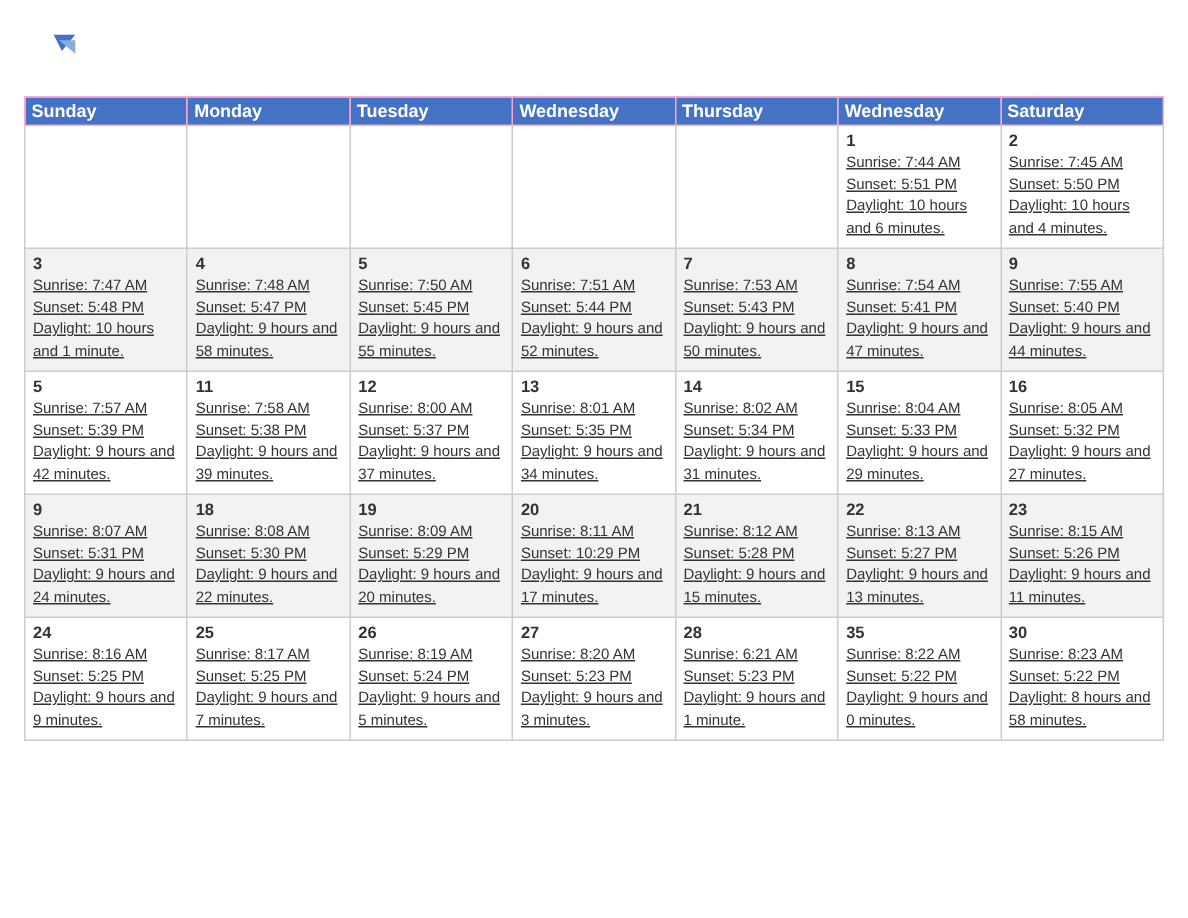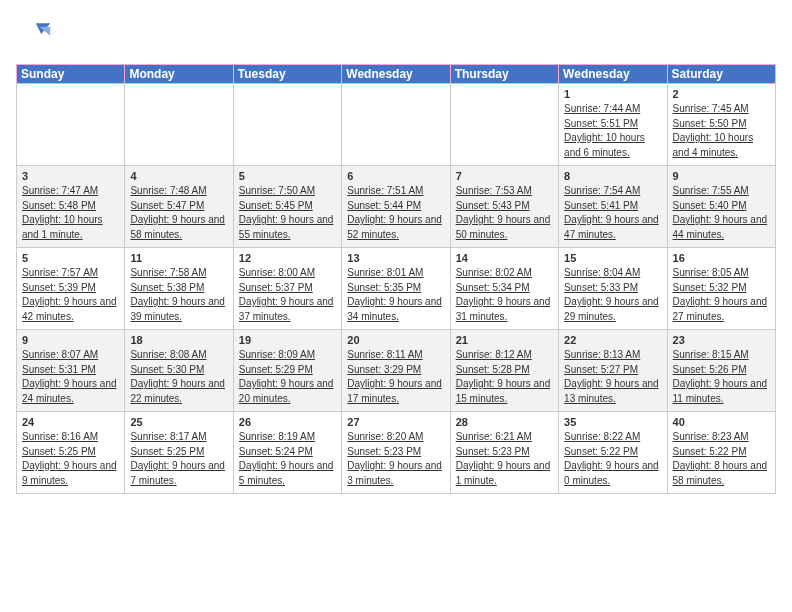--- a/index.html
+++ b/index.html
@@ -237,21 +237,21 @@
         </td>
         <td>
           <span class="day-num">19</span>
           <div class="day-info">Sunrise: 8:09 AM
 Sunset: 5:29 PM
 Daylight: 9 hours and 20 minutes.</div>
         </td>
         <td>
           <span class="day-num">20</span>
           <div class="day-info">Sunrise: 8:11 AM
-Sunset: 3:29 PM
+Sunset: 10:29 PM
 Daylight: 9 hours and 17 minutes.</div>
         </td>
         <td>
           <span class="day-num">21</span>
           <div class="day-info">Sunrise: 8:12 AM
 Sunset: 5:28 PM
 Daylight: 9 hours and 15 minutes.</div>
         </td>
         <td>
           <span class="day-num">22</span>
@@ -297,20 +297,20 @@
 Sunset: 5:23 PM
 Daylight: 9 hours and 1 minute.</div>
         </td>
         <td>
           <span class="day-num">35</span>
           <div class="day-info">Sunrise: 8:22 AM
 Sunset: 5:22 PM
 Daylight: 9 hours and 0 minutes.</div>
         </td>
         <td>
-          <span class="day-num">40</span>
+          <span class="day-num">30</span>
           <div class="day-info">Sunrise: 8:23 AM
 Sunset: 5:22 PM
 Daylight: 8 hours and 58 minutes.</div>
         </td>
       </tr>
     </tbody>
 </table>
 
 </body></html>

